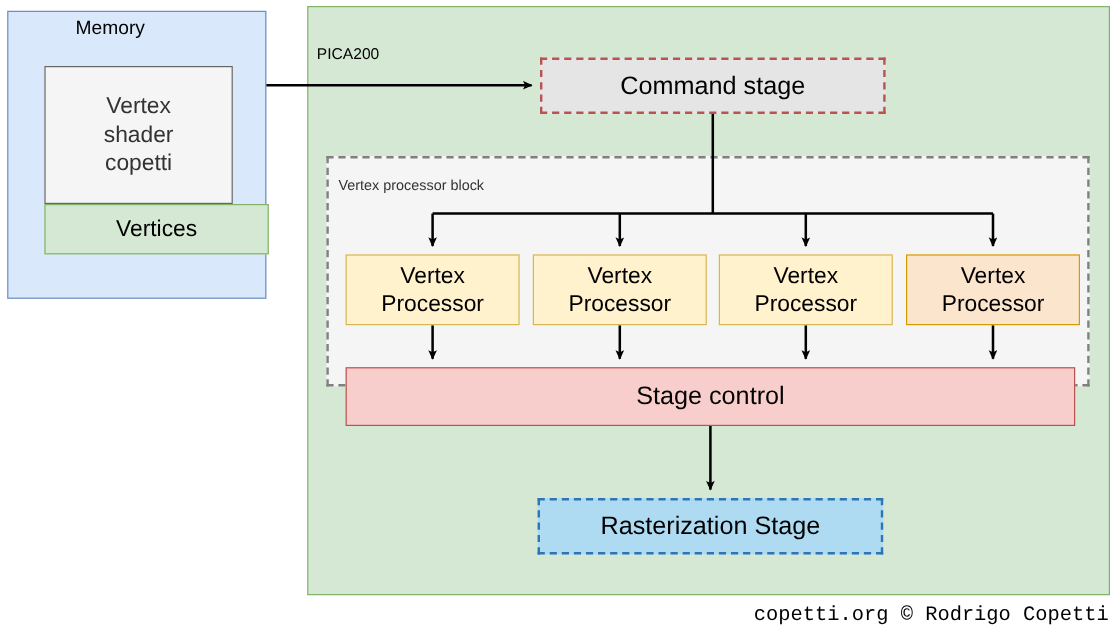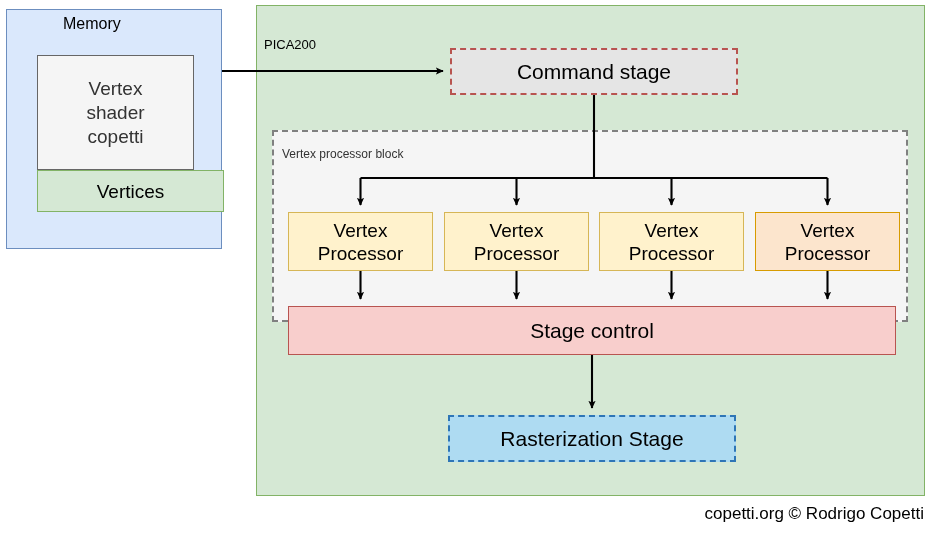--- a/index.html
+++ b/index.html
@@ -216,21 +216,21 @@
     width: 930px;
     height: 535px;
     pointer-events: none;
   }
 
   
   .footer {
     position: absolute;
     right: 6px;
     top: 503px;
-    font-family: Liberation Sans, sans-serif;
+    font-family: Liberation Mono, monospace;
     font-size: 17px;
     color: #000000;
     line-height: 22px;
     white-space: nowrap;
   }
 </style>
 </head>
 <body>
 
 <div class="canvas">

